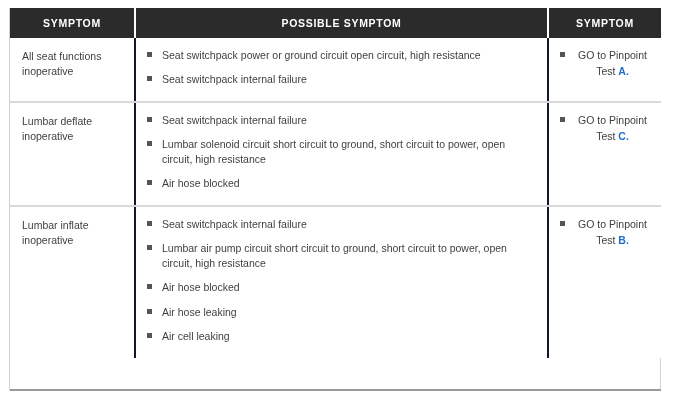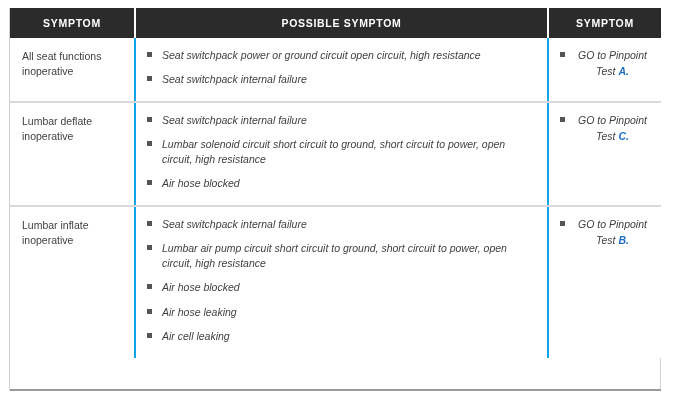--- a/index.html
+++ b/index.html
@@ -55,21 +55,21 @@
   }
 
   
   .diag-table tbody td {
     background: #ffffff;
     vertical-align: top;
     font-size: 10.5px;
     line-height: 1.35;
     color: #3f3f3f;
     padding: 10px 10px 14px 10px;
-    border-right: 2px solid #0ea5e9;
+    border-right: 2px solid #0f172a;
     border-bottom: 2px solid #d9d9d9;
     border-top: none;
     border-left: none;
     box-sizing: border-box;
   }
   .diag-table tbody td:last-child {
     border-right: none;
   }
   .diag-table tbody tr:last-child td {
     border-bottom: none;
@@ -89,21 +89,20 @@
   ul.bullets {
     list-style: none;
     margin: 0;
     padding: 0;
   }
   ul.bullets li {
     position: relative;
     padding-left: 16px;
     margin: 0 0 10px 0;
     line-height: 1.38;
-    font-style: italic;
   }
   ul.bullets li:last-child {
     margin-bottom: 0;
   }
   ul.bullets li::before {
     content: "";
     position: absolute;
     left: 1px;
     top: 4px;
     width: 5px;

